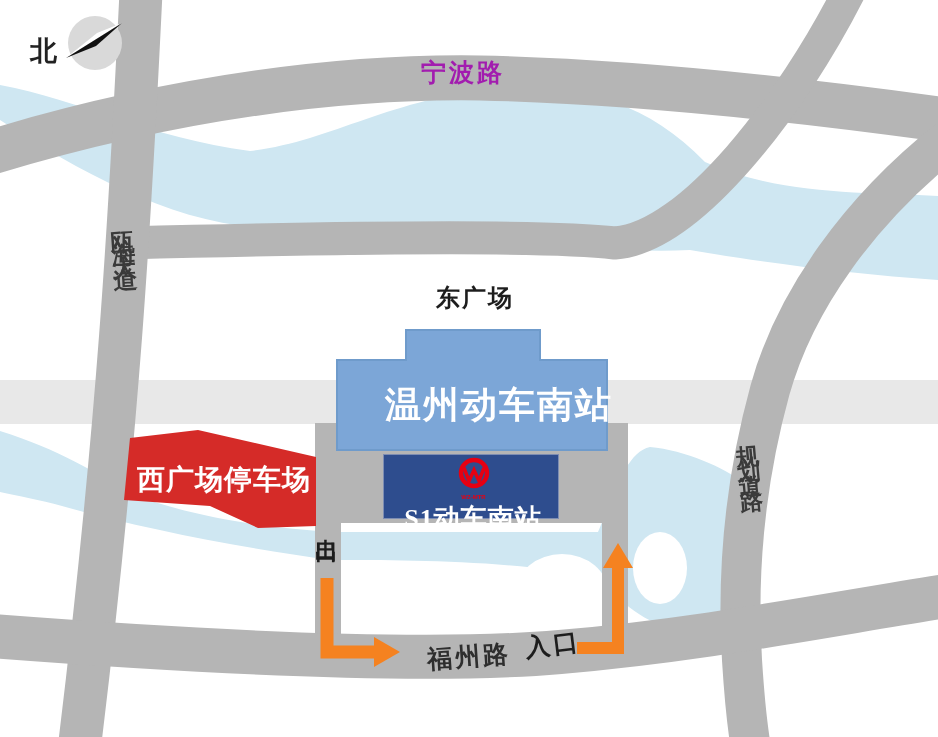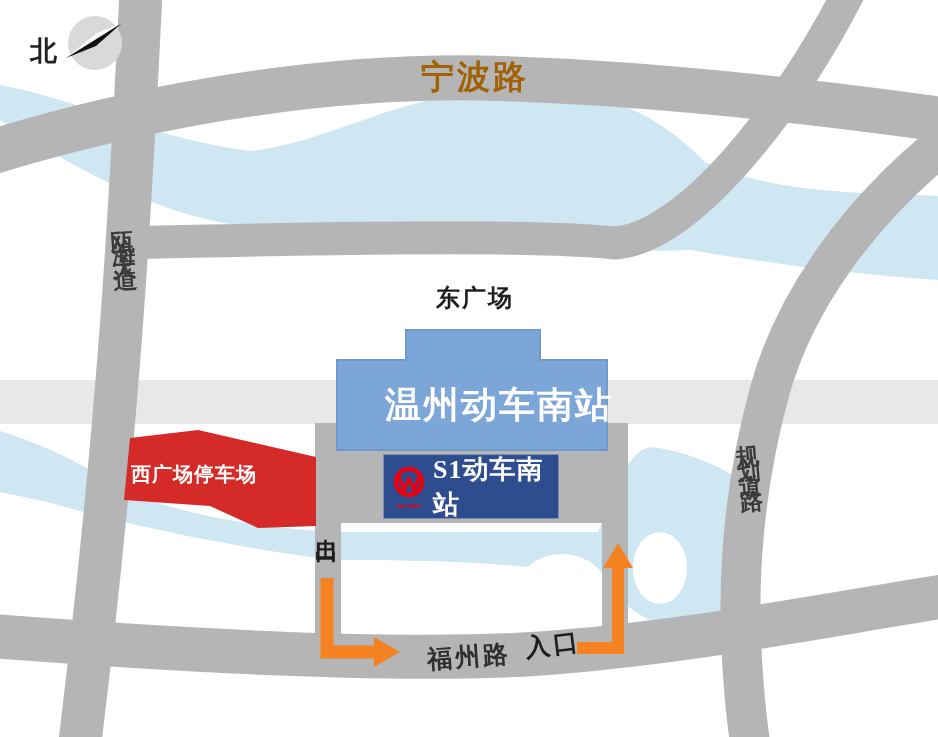--- a/index.html
+++ b/index.html
@@ -2,36 +2,36 @@
 <html><head>
 <meta charset="utf-8">
 <style>
   html,body{margin:0;padding:0;background:#ffffff;}
   #map{position:relative;width:938px;height:737px;overflow:hidden;background:#ffffff;
        font-family:"Liberation Sans", sans-serif;}
   #map svg.layer{position:absolute;left:0;top:0;width:938px;height:737px;}
   .lbl{position:absolute;color:#2b2b2b;font-weight:bold;white-space:nowrap;line-height:1;}
   .vert{writing-mode:vertical-rl;text-orientation:upright;}
   .north{left:30px;top:38px;font-size:27px;color:#222;}
-  .ningbo{left:421px;top:60px;font-size:33px;letter-spacing:3px;color:#a16207;}
+  .ningbo{left:421px;top:60px;font-size:25px;letter-spacing:3px;color:#a21caf;}
   .ouhai{left:110px;top:212px;font-size:24px;letter-spacing:12px;color:#3a3a3a;transform:rotate(-4deg);}
   .guihua{left:736px;top:426px;font-size:23px;letter-spacing:15px;color:#3a3a3a;transform:rotate(-5deg);}
   .east{left:436px;top:286px;font-size:24px;letter-spacing:2px;color:#1d1d1d;text-align:center;}
   .fuzhou{left:427px;top:644px;font-size:25px;letter-spacing:3px;color:#2e2e2e;transform:rotate(-4deg);}
   .exitlbl{left:315px;top:520px;font-size:23px;letter-spacing:6px;color:#1d1d1d;}
   .entrancelbl{left:525px;top:632px;font-size:25px;letter-spacing:3px;color:#1d1d1d;transform:rotate(-7deg);}
   .station-name{position:absolute;left:337px;top:360px;width:324px;height:90px;
       display:flex;align-items:center;justify-content:center;
       color:#ffffff;font-family:"Liberation Serif", serif;font-weight:bold;
       font-size:36px;letter-spacing:2px;}
-  .parking-lbl{position:absolute;left:131px;top:461px;width:186px;text-align:left;
-      color:#ffffff;font-weight:bold;font-size:20px;letter-spacing:1px;}
+  .parking-lbl{position:absolute;left:131px;top:461px;width:186px;text-align:center;
+      color:#ffffff;font-weight:bold;font-size:28px;letter-spacing:1px;}
   .metro-box{position:absolute;left:383px;top:454px;width:176px;height:65px;
       background:#2e4d8e;border:1px solid #7d8db3;box-sizing:border-box;
-      display:flex;align-items:center;justify-content:space-between;}
+      display:flex;align-items:center;justify-content:space-between;flex-direction:column;}
   .metro-logo{position:relative;width:40px;height:46px;margin-left:5px;flex:0 0 auto;}
   .metro-logo .logo-sub{position:absolute;left:0;bottom:1px;width:40px;text-align:center;
       color:#e60012;font-size:6px;font-weight:bold;letter-spacing:0;}
   .metro-text{color:#ffffff;font-family:"Liberation Serif", serif;font-weight:bold;
       font-size:26px;margin-left:4px;letter-spacing:1px;}
 </style>
 </head>
 <body>
 
 <div id="map">

